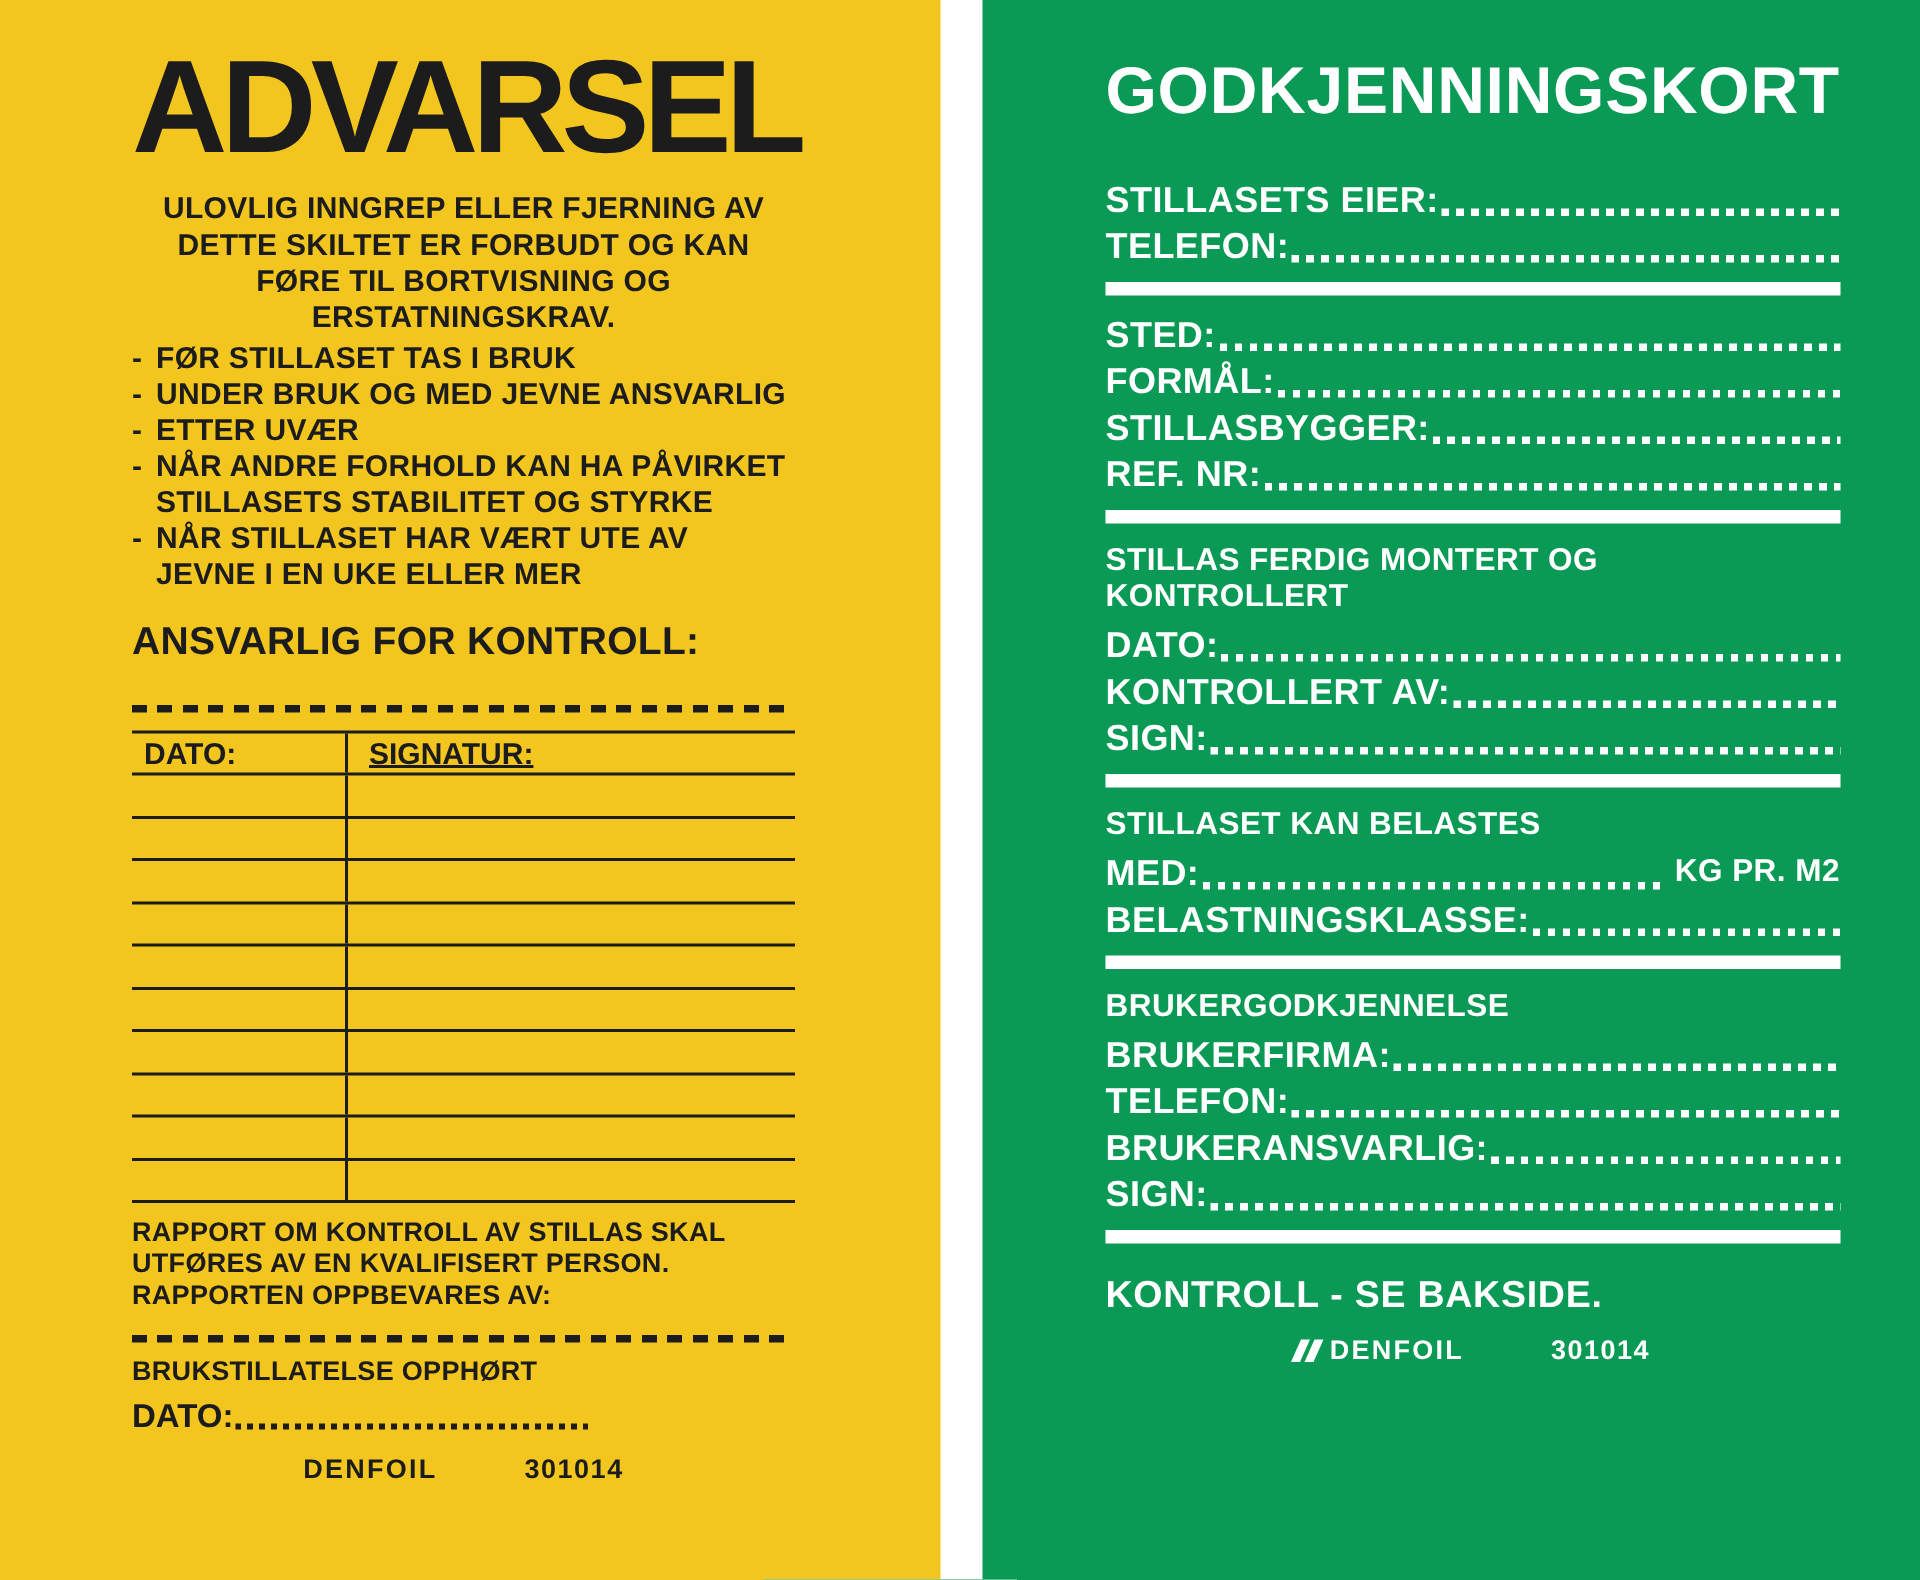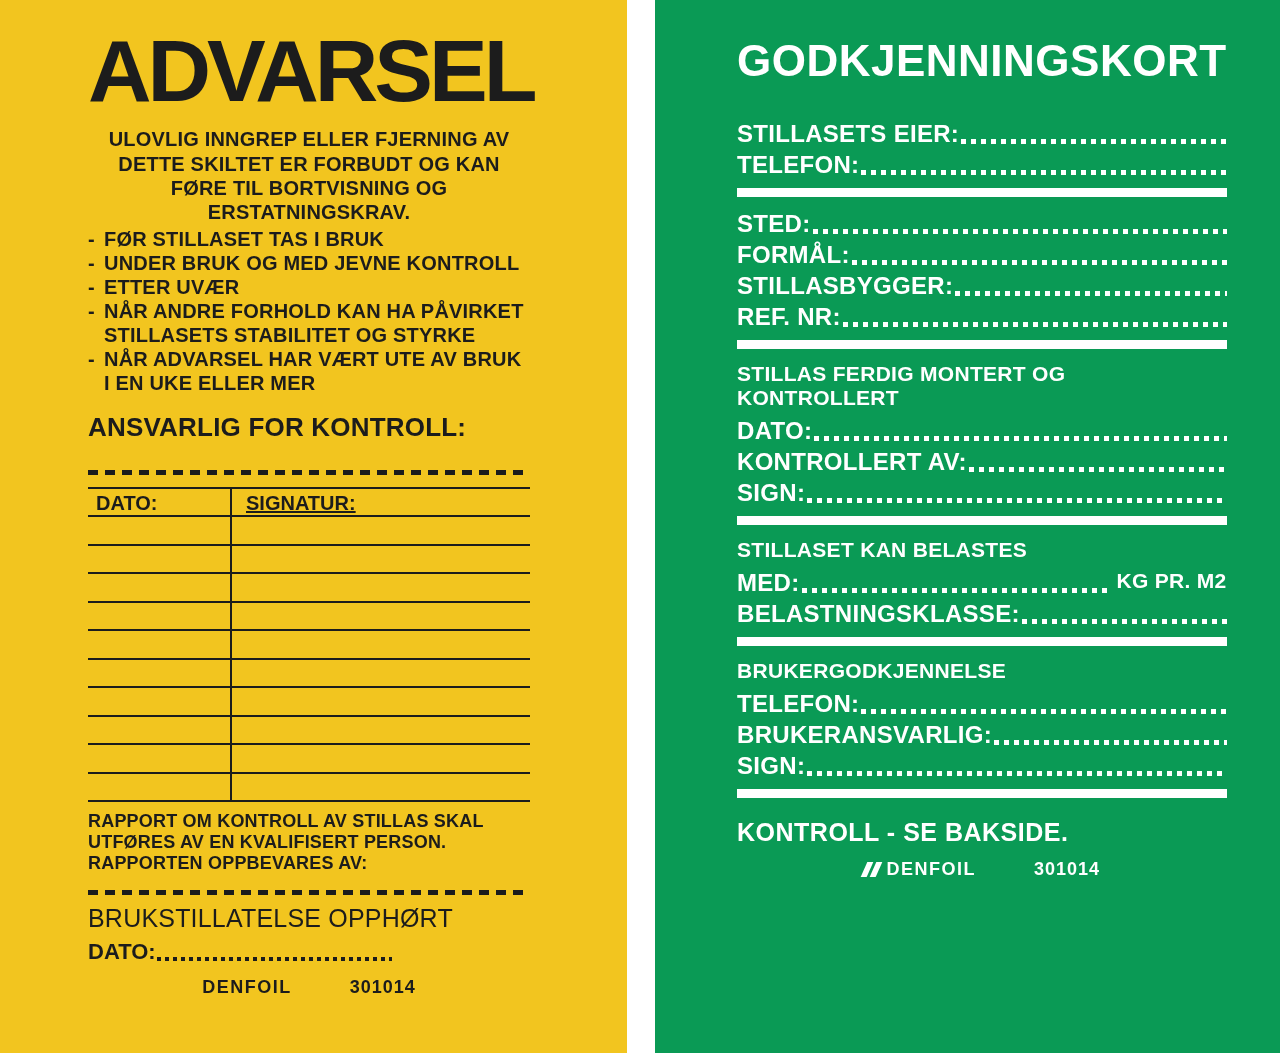--- a/index.html
+++ b/index.html
@@ -61,21 +61,21 @@
   }
   .y-table .c2 { flex:1; padding:3px 0 0 14px;text-decoration:underline; }
   .y-table .head-label { font-size:20px; font-weight:700; }
   .y-report {
     margin-top:9px;
     font-size:18px; font-weight:700; line-height:1.17; letter-spacing:0.2px;
   }
   .dash-line.second { margin-top:16px; }
   .y-permit {
     margin-top:9px;
-    font-size:25px; font-weight:400; letter-spacing:0.2px;
+    font-size:18px; font-weight:700; letter-spacing:0.2px;
   }
   .y-date-row { display:flex; margin-top:6px; }
   .y-date-row .lbl { font-size:22px; font-weight:700; }
   .dot-lead-dark {
     width:235px; height:4px; align-self:flex-end; margin:0 0 4px 1px;
     background:repeating-linear-gradient(90deg,#1c1c1c 0 4px, transparent 4px 8px);
   }
 
   
   .gutter { width:28px; background:#ffffff; flex-shrink:0; }
@@ -150,33 +150,33 @@
     <p class="y-intro">ULOVLIG INNGREP ELLER FJERNING AV DETTE SKILTET ER FORBUDT OG KAN FØRE TIL BORTVISNING OG ERSTATNINGSKRAV.</p>
 
 
     <ul class="y-list">
       <li>
         <span class="bullet">-</span>
         <span class="li-text">FØR STILLASET TAS I BRUK</span>
       </li>
       <li>
         <span class="bullet">-</span>
-        <span class="li-text">UNDER BRUK OG MED JEVNE KONTROLL</span>
+        <span class="li-text">UNDER BRUK OG MED JEVNE ANSVARLIG</span>
       </li>
       <li>
         <span class="bullet">-</span>
         <span class="li-text">ETTER UVÆR</span>
       </li>
       <li>
         <span class="bullet">-</span>
         <span class="li-text">NÅR ANDRE FORHOLD KAN HA PÅVIRKET STILLASETS STABILITET OG STYRKE</span>
       </li>
       <li>
         <span class="bullet">-</span>
-        <span class="li-text">NÅR ADVARSEL HAR VÆRT UTE AV BRUK I EN UKE ELLER MER</span>
+        <span class="li-text">NÅR STILLASET HAR VÆRT UTE AV JEVNE I EN UKE ELLER MER</span>
       </li>
     </ul>
 
     <h2 class="y-big-head">ANSVARLIG FOR KONTROLL:</h2>
 
     <div class="dash-line"></div>
 
     <div class="y-table">
       <div class="trow">
         <div class="c1 head-label">DATO:</div>
@@ -307,20 +307,24 @@
       </div>
       <div class="g-field">
         <span class="lbl">BELASTNINGSKLASSE:</span>
         <span class="dot-lead-white"></span>
       </div>
     </div>
     <div class="white-bar"></div>
 
     <div class="g-group">
       <div class="g-heading">BRUKERGODKJENNELSE</div>
+      <div class="g-field">
+        <span class="lbl">BRUKERFIRMA:</span>
+        <span class="dot-lead-white"></span>
+      </div>
       <div class="g-field">
         <span class="lbl">TELEFON:</span>
         <span class="dot-lead-white"></span>
       </div>
       <div class="g-field">
         <span class="lbl">BRUKERANSVARLIG:</span>
         <span class="dot-lead-white"></span>
       </div>
       <div class="g-field">
         <span class="lbl">SIGN:</span>

